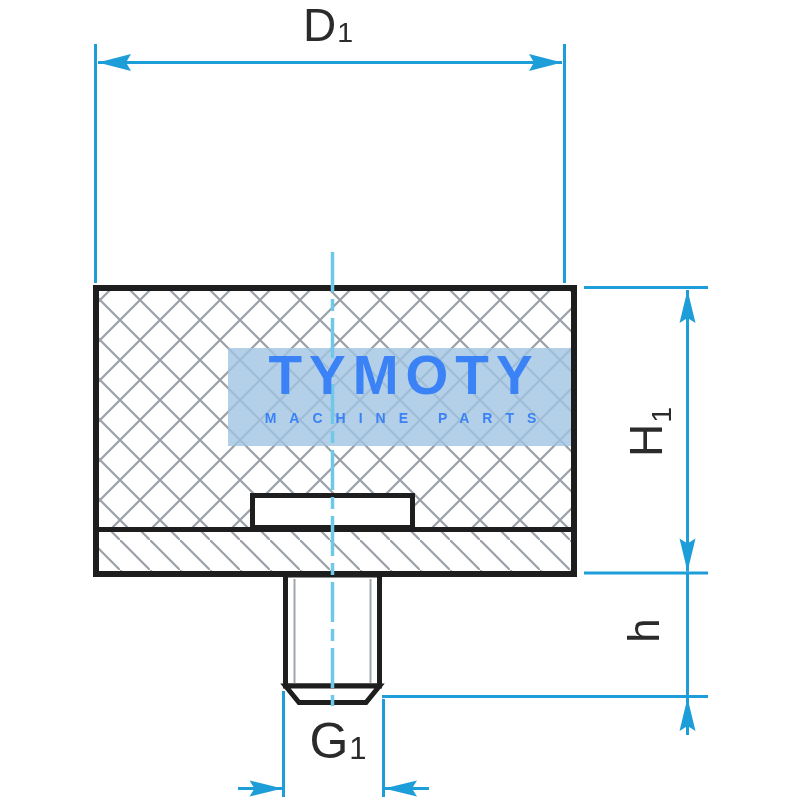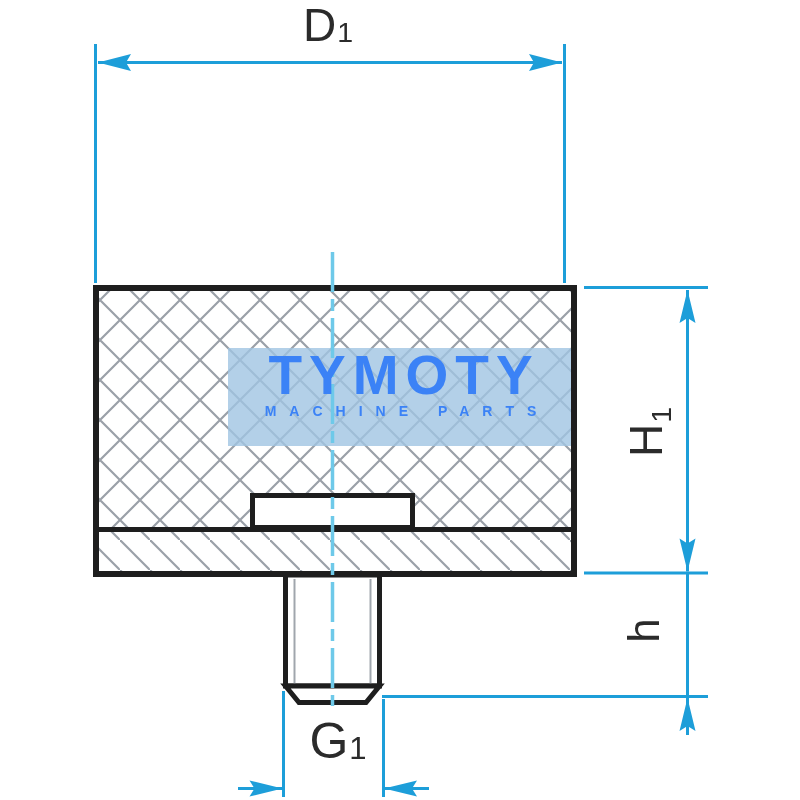--- a/index.html
+++ b/index.html
@@ -21,21 +21,21 @@
           transform:rotate(-90deg);align-items:center;}
   #lbl-h{left:584px;top:602px;width:120px;height:56px;font-size:44px;
           transform:rotate(-90deg);align-items:center;}
   
   .wm-text{
     position:absolute;left:228px;top:348px;width:345px;height:98px;
     display:flex;flex-direction:column;align-items:center;
     color:#3b82f6;pointer-events:none;
   }
   .wm-brand{font-weight:bold;font-size:55px;line-height:1;letter-spacing:7px;padding-left:7px;}
-  .wm-tagline{font-weight:bold;font-size:14px;letter-spacing:13px;padding-left:13px;}
+  .wm-tagline{font-weight:bold;font-size:14px;letter-spacing:13px;padding-left:13px;margin-top:7px;}
 </style>
 </head>
 <body>
 
 <div class="stage">
 
   <svg width="800" height="800" viewBox="0 0 800 800">
     <defs>
       <pattern id="xhatch" width="40" height="40" patternUnits="userSpaceOnUse">
         <path d="M0 0 L40 40 M40 0 L0 40" stroke="#9aa0a8" stroke-width="2.2" fill="none"></path>

